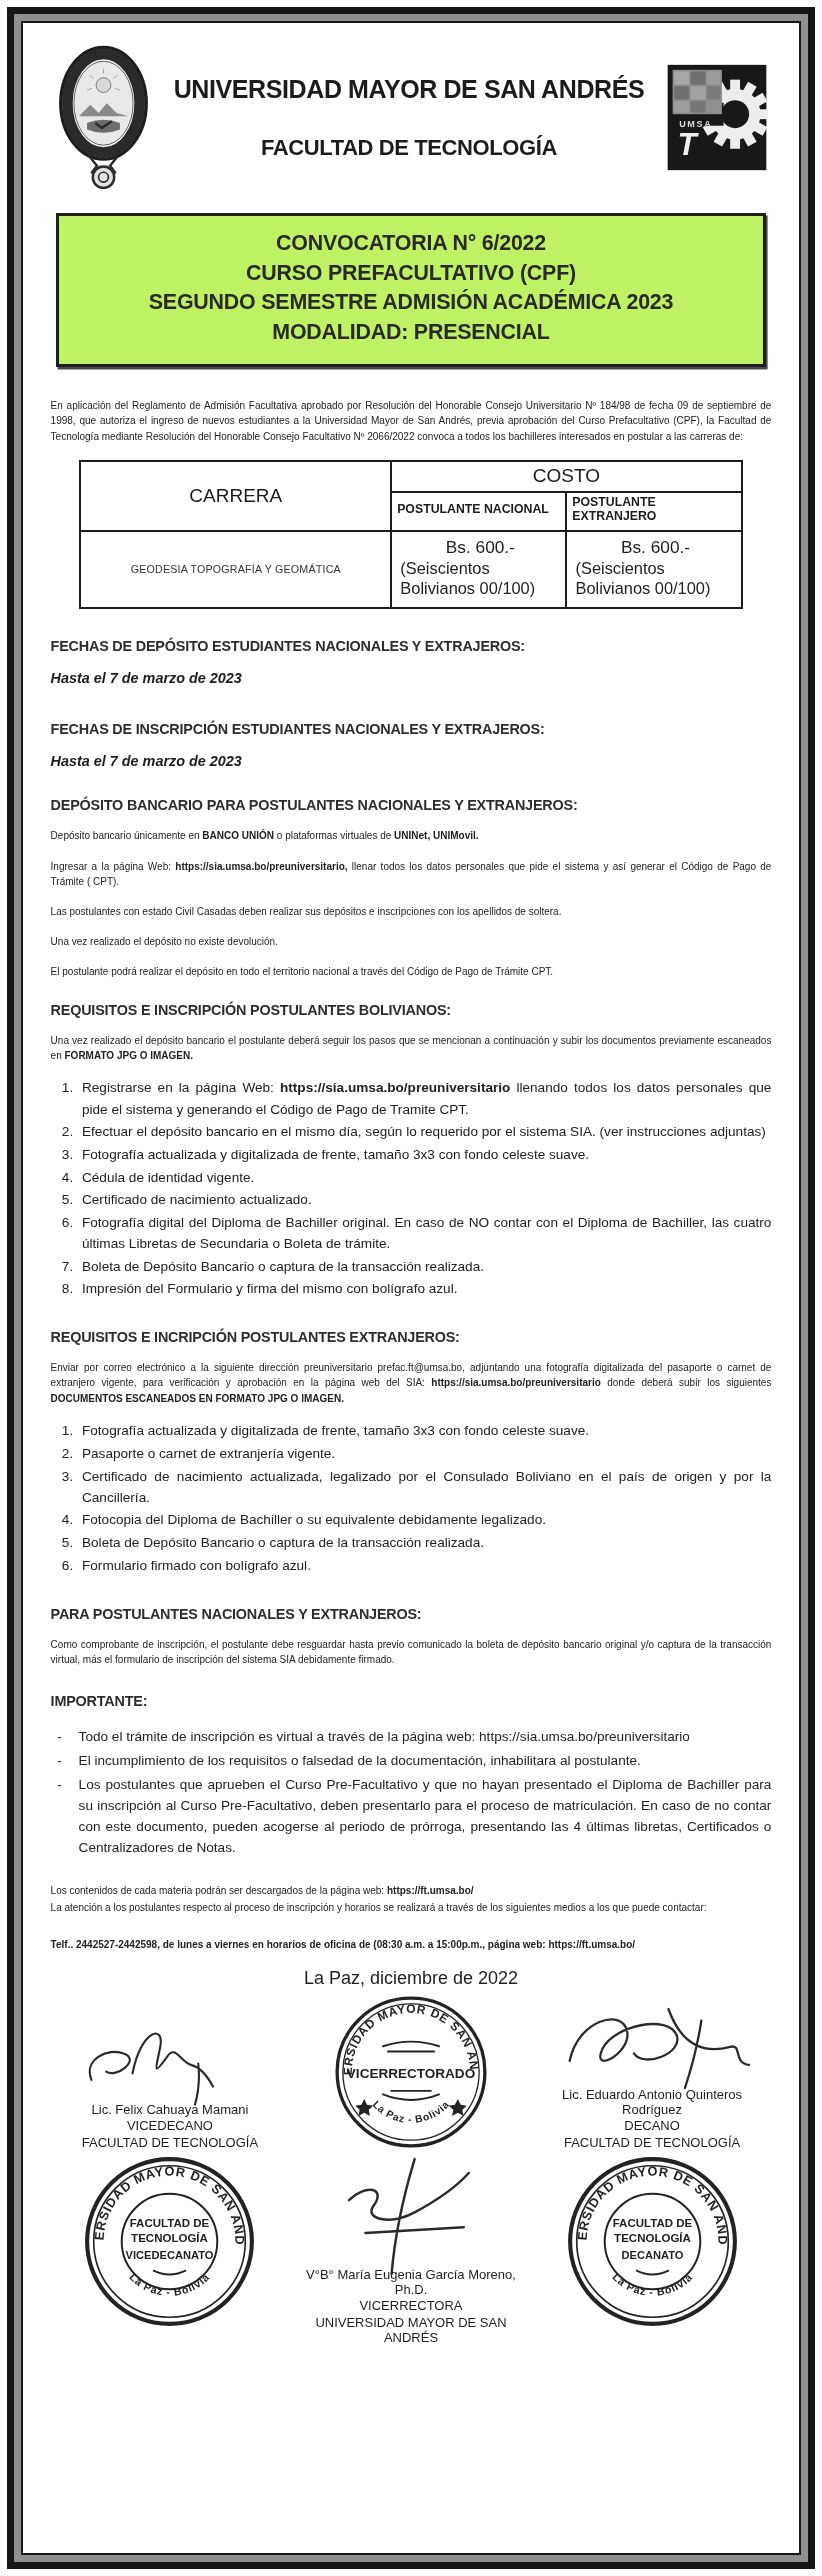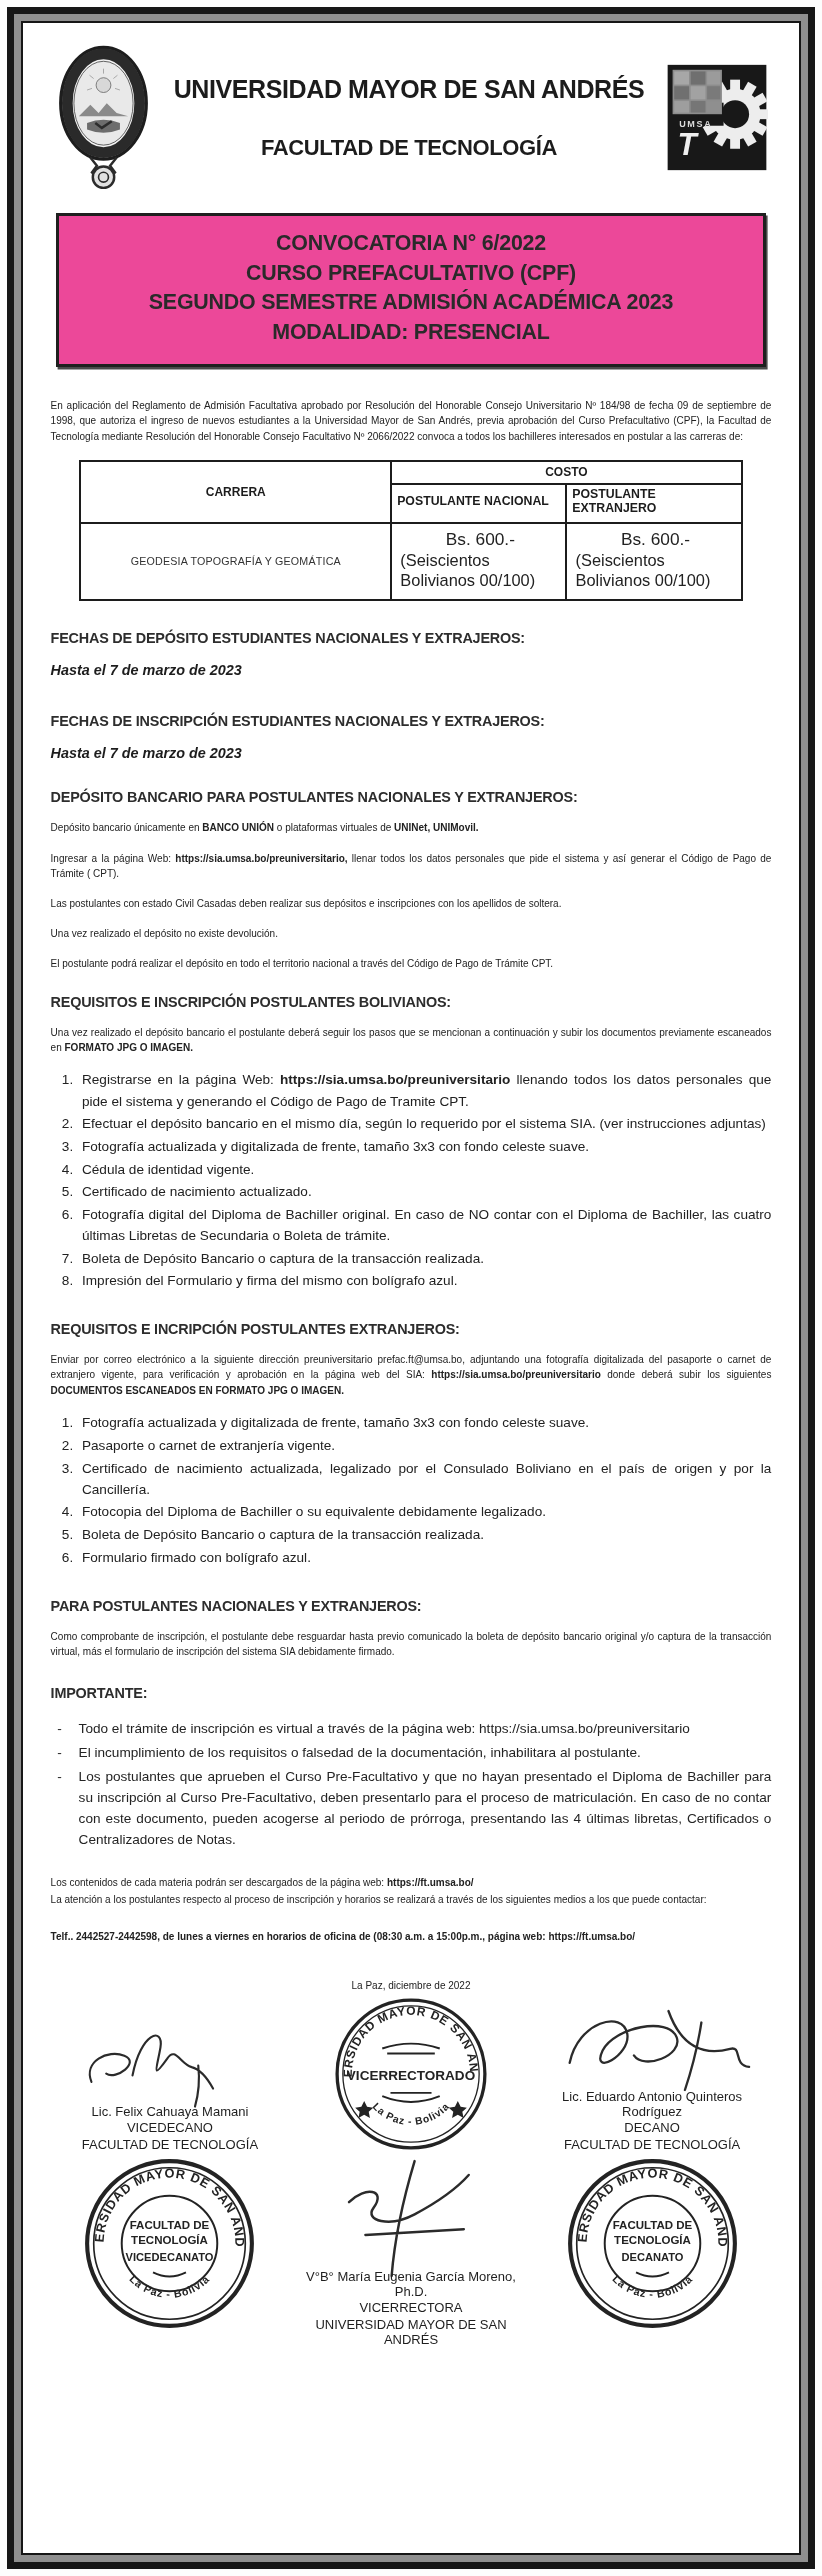--- a/index.html
+++ b/index.html
@@ -10,48 +10,48 @@
   .f2 { flex:1; display:flex; border:7.4px solid #8f8f8f; }
   .f3 { flex:1; display:flex; flex-direction:column; border:2.5px solid #161616; background:#ffffff; padding:21.4px 28px 16.4px 28px; }
 
   
   .header { display:grid; grid-template-columns:105px 1fr 109px; align-items:center; column-gap:8.2px; margin-bottom:18px; }
   .header-titles { text-align:center; }
   .uni-title { font-size:25px; font-weight:700; letter-spacing:-0.4px; color:#1c1c1c; }
   .fac-title { font-size:22px; font-weight:700; letter-spacing:-0.4px; color:#1c1c1c; margin-top:31px; }
 
   
-  .title-box { border:3.3px solid #1f1f1f; background:#ec4899; box-shadow:1.6px 2.5px 0 0 #4a4a4a; text-align:center; padding:13px 8.2px 16.4px; margin:3.3px 5px 16.4px; }
+  .title-box { border:3.3px solid #1f1f1f; background:#bef264; box-shadow:1.6px 2.5px 0 0 #4a4a4a; text-align:center; padding:13px 8.2px 16.4px; margin:3.3px 5px 16.4px; }
   .title-box div { font-weight:700; color:#2a2a2a; font-size:21.4px; line-height:1.38; letter-spacing:-0.2px; }
 
   .bt { font-size:10px; line-height:1.52; text-align:justify; margin-top:15px; color:#222; }
   .sec-heading { font-weight:700; font-size:14.4px; letter-spacing:-0.2px; color:#2d2d2d; margin-top:22px; }
   .date-line { font-weight:700; font-size:14.4px; margin-top:16.4px; color:#1d1d1d;font-style:italic; }
   .bold { font-weight:700; }
 
   
   table.costs { border-collapse:collapse; margin:16.4px auto 6.6px; width:92%; }
   table.costs th, table.costs td { border:2.5px solid #1c1c1c; }
-  .th-txt { font-weight:700; font-size:12px; text-align:center; padding:3.3px 5px; color:#1c1c1c; }
+  .th-txt { font-weight:400; font-size:19px; text-align:center; padding:3.3px 5px; color:#1c1c1c; }
   .th-sub { font-weight:700; font-size:12.3px; text-align:left; padding:2.5px 5px 6.6px; color:#1c1c1c; }
   td.carrera { width:47%; text-align:center; font-size:10.7px; letter-spacing:0.2px; color:#333;border-radius:21px; }
   td.cost { width:26.5%; padding:5px 5px 8.2px 8.2px; vertical-align:top; }
   .amount { font-size:17.3px; text-align:center; color:#222; }
   .amount-detail { font-size:16.4px; text-align:left; line-height:1.25; color:#222; }
 
   
   ol.req-list { margin:13px 0 0 5px; padding-left:21.4px; }
   ol.req-list li { font-size:13.6px; line-height:1.55; text-align:justify; padding-left:5px; margin-top:1.6px; color:#222; }
   .dash-list { margin-top:13px; }
   .dash-item { display:flex; font-size:13.6px; line-height:1.55; margin-top:3.3px; }
   .dash-bullet { width:28px; flex:none; padding-left:6.6px; }
   .dash-text { flex:1; text-align:justify; }
 
   
-  .dateline { text-align:center; font-size:10px; margin-top:36px; color:#222; }
+  .dateline { text-align:center; font-size:18px; margin-top:16px; color:#222; }
   .sig-grid { display:grid; grid-template-columns:1fr 1.02fr 1fr; align-items:end; margin-top:5px; }
   .sig-col { text-align:center; }
   .sig-name { font-size:13px; color:#1f1f1f; margin-top:-11.5px; }
   .sig-role { font-size:13px; color:#1f1f1f; margin-top:1.6px; }
   .seal-grid { display:grid; grid-template-columns:1fr 1.02fr 1fr; align-items:start; margin-top:5px; }
   .seal-col { text-align:center; }
   svg { display:block; }
   .center-svg { margin:0 auto; }
 </style>
 </head>

